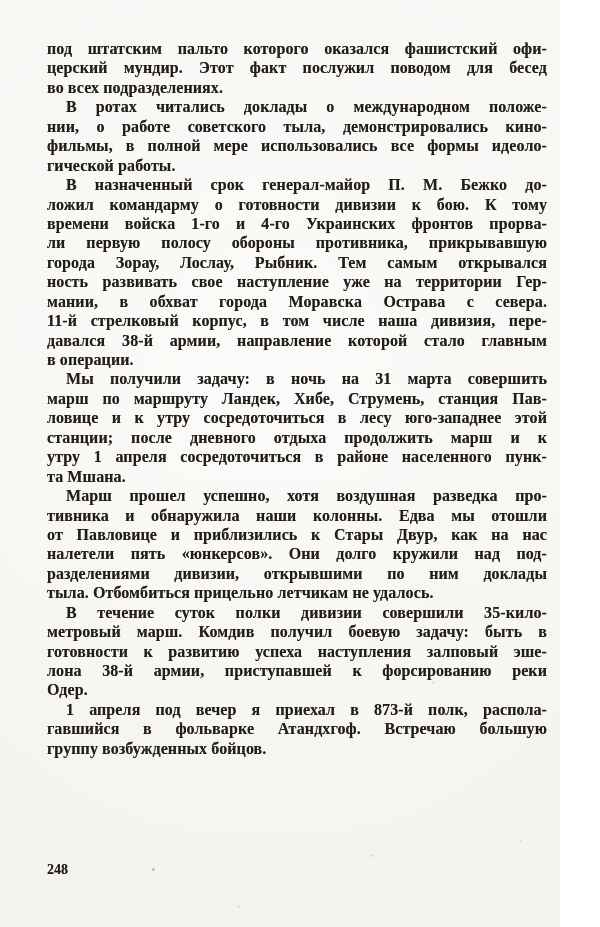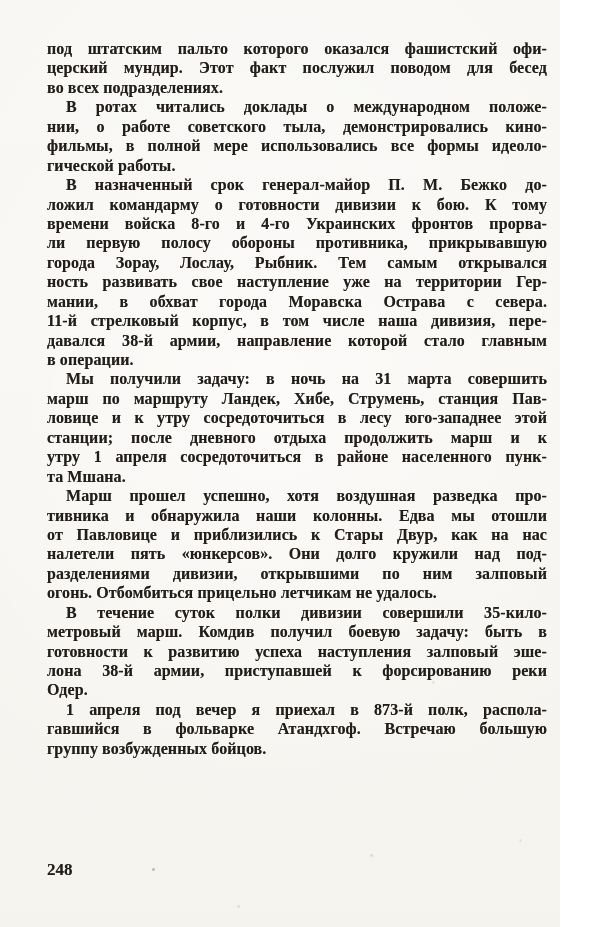--- a/index.html
+++ b/index.html
@@ -43,21 +43,21 @@
   .text-line.para-end {
     text-align-last: left;
   }
   .text-line.para-indent {
     text-indent: 19px;
   }
   .page-number {
     position: absolute;
     left: 47px;
     top: 860px;
-    font-size: 17px;
+    font-size: 14px;
     line-height: 20px;
     font-weight: bold;
     color: #221e1a;
     text-shadow: 0 0 0.45px rgba(34,30,26,0.55);
   }
   .scan-speckles {
     position: absolute;
     left: 0; top: 0;
     width: 1px; height: 1px;
     background: transparent;
@@ -85,21 +85,21 @@
       </div>
       <div class="paragraph">
         <div class="text-line para-indent">В ротах читались доклады о международном положе-</div>
         <div class="text-line">нии, о работе советского тыла, демонстрировались кино-</div>
         <div class="text-line">фильмы, в полной мере использовались все формы идеоло-</div>
         <div class="text-line para-end">гической работы.</div>
       </div>
       <div class="paragraph">
         <div class="text-line para-indent">В назначенный срок генерал-майор П. М. Бежко до-</div>
         <div class="text-line">ложил командарму о готовности дивизии к бою. К тому</div>
-        <div class="text-line">времени войска 8-го и 4-го Украинских фронтов прорва-</div>
+        <div class="text-line">времени войска 1-го и 4-го Украинских фронтов прорва-</div>
         <div class="text-line">ли первую полосу обороны противника, прикрывавшую</div>
         <div class="text-line">города Зорау, Лослау, Рыбник. Тем самым открывался</div>
         <div class="text-line">ность развивать свое наступление уже на территории Гер-</div>
         <div class="text-line">мании, в обхват города Моравска Острава с севера.</div>
         <div class="text-line">11-й стрелковый корпус, в том числе наша дивизия, пере-</div>
         <div class="text-line">давался 38-й армии, направление которой стало главным</div>
         <div class="text-line para-end">в операции.</div>
       </div>
       <div class="paragraph">
         <div class="text-line para-indent">Мы получили задачу: в ночь на 31 марта совершить</div>
@@ -107,22 +107,22 @@
         <div class="text-line">ловице и к утру сосредоточиться в лесу юго-западнее этой</div>
         <div class="text-line">станции; после дневного отдыха продолжить марш и к</div>
         <div class="text-line">утру 1 апреля сосредоточиться в районе населенного пунк-</div>
         <div class="text-line para-end">та Мшана.</div>
       </div>
       <div class="paragraph">
         <div class="text-line para-indent">Марш прошел успешно, хотя воздушная разведка про-</div>
         <div class="text-line">тивника и обнаружила наши колонны. Едва мы отошли</div>
         <div class="text-line">от Павловице и приблизились к Стары Двур, как на нас</div>
         <div class="text-line">налетели пять «юнкерсов». Они долго кружили над под-</div>
-        <div class="text-line">разделениями дивизии, открывшими по ним залповый</div>
-        <div class="text-line para-end">огонь. Отбомбиться прицельно летчикам не удалось.</div>
+        <div class="text-line">разделениями дивизии, открывшими по ним доклады</div>
+        <div class="text-line para-end">тыла. Отбомбиться прицельно летчикам не удалось.</div>
       </div>
       <div class="paragraph">
         <div class="text-line para-indent">В течение суток полки дивизии совершили 35-кило-</div>
         <div class="text-line">метровый марш. Комдив получил боевую задачу: быть в</div>
         <div class="text-line">готовности к развитию успеха наступления залповый эше-</div>
         <div class="text-line">лона 38-й армии, приступавшей к форсированию реки</div>
         <div class="text-line para-end">Одер.</div>
       </div>
       <div class="paragraph">
         <div class="text-line para-indent">1 апреля под вечер я приехал в 873-й полк, распола-</div>

